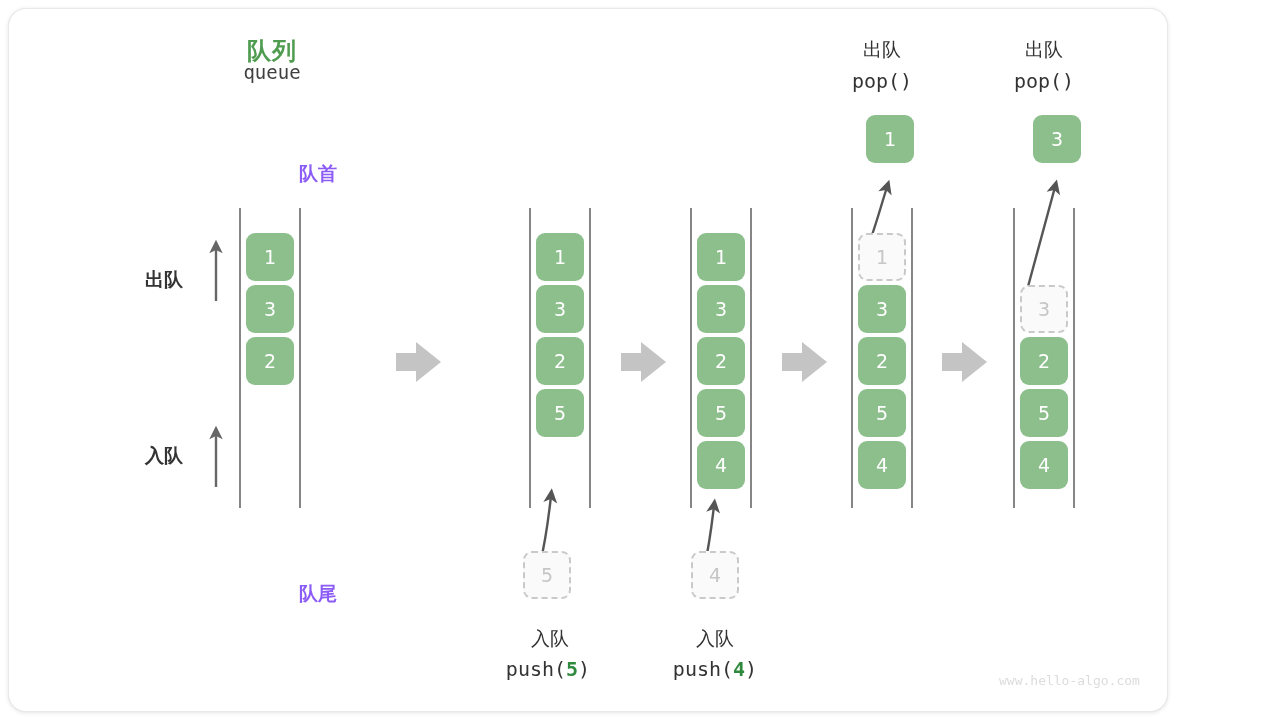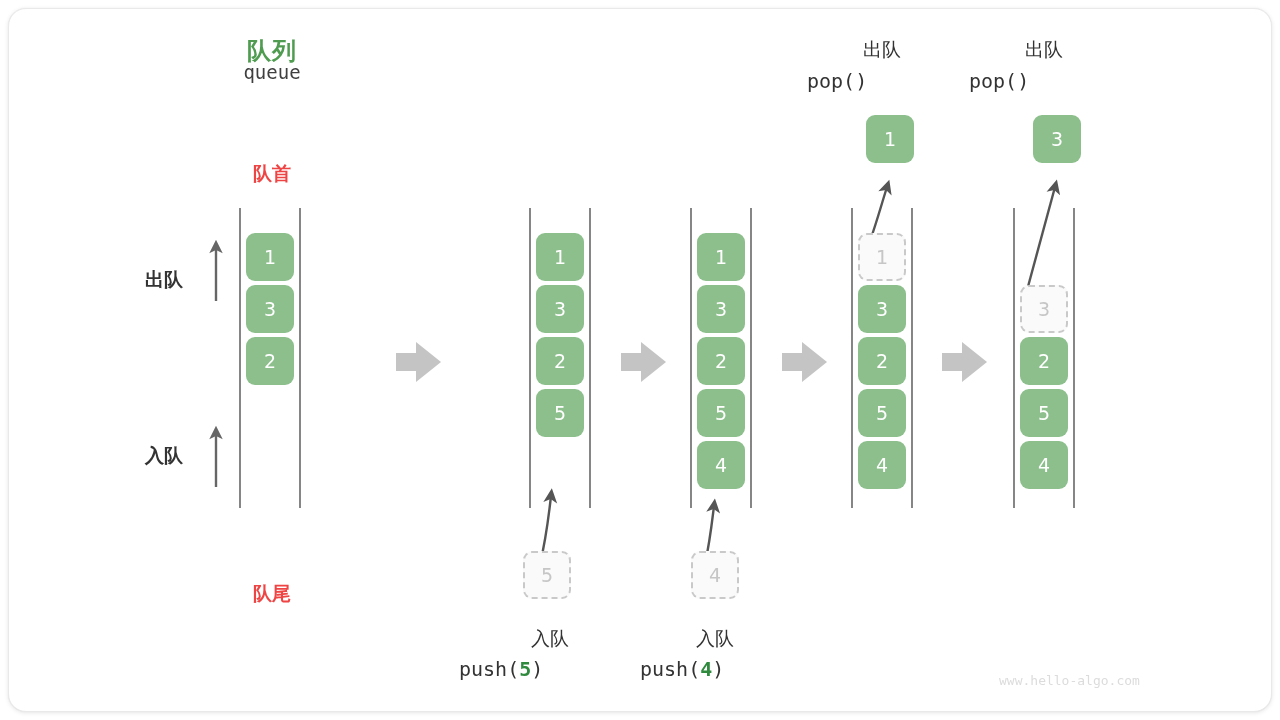--- a/index.html
+++ b/index.html
@@ -10,21 +10,21 @@
   body {
     width: 1280px;
     height: 720px;
     font-family: "DejaVu Sans", "Liberation Sans", sans-serif;
     overflow: hidden;
   }
   #canvas {
     position: absolute;
     left: 8px;
     top: 8px;
-    width: 1264px;
+    width: 1160px;
     height: 704px;
     background: #ffffff;
     border: 1px solid #e9e9e9;
     border-radius: 18px;
     box-shadow: 0 1px 4px rgba(0,0,0,0.10), 0 0 1px rgba(0,0,0,0.06);
     box-sizing: border-box;
     overflow: hidden;
   }
   .abs { position: absolute; }
 
@@ -38,40 +38,41 @@
   }
   .title-en {
     font-family: "DejaVu Sans Mono", "Liberation Mono", monospace;
     font-size: 19px;
     color: #3f3f3f;
     text-align: center;
   }
   .lbl-bold {
     font-size: 19px;
     font-weight: bold;
-    color: #ef4444;
-    text-align: center;
+    color: #8b5cf6;
+    text-align: right;
     white-space: nowrap;
   }
   .side-label {
     font-size: 19px;
     font-weight: bold;
     color: #333333;
     white-space: nowrap;
   }
   .op-cn {
     font-size: 19px;
     color: #333333;
     text-align: center;
     white-space: nowrap;
   }
   .op-code {
     font-family: "DejaVu Sans Mono", "Liberation Mono", monospace;
     font-size: 20px;
     color: #333333;
+    text-align: center;
     white-space: nowrap;
   }
   .op-code .arg { color: #2f8a3e; font-weight: bold; }
   .watermark {
     font-family: "DejaVu Sans Mono", "Liberation Mono", monospace;
     font-size: 13px;
     color: #dcdcdc;
     white-space: nowrap;
   }
 
@@ -193,21 +194,21 @@
 
   <div>
     <div class="abs box" style="left:527px; top:224px;">1</div>
     <div class="abs box" style="left:527px; top:276px;">3</div>
     <div class="abs box" style="left:527px; top:328px;">2</div>
     <div class="abs box" style="left:527px; top:380px;">5</div>
 
     <div class="abs box ghost" style="left:514px; top:542px;">5</div>
 
     <div class="abs op-cn" style="left:466px; top:617px; width:150px;">入队</div>
-    <div class="abs op-code" style="left:450px; top:648px; width:150px;">
+    <div class="abs op-code" style="left:464px; top:648px; width:150px;">
       <span>push(</span><span class="arg">5</span><span>)</span>
     </div>
   </div>
 
   <div>
     <div class="abs box" style="left:688px; top:224px;">1</div>
     <div class="abs box" style="left:688px; top:276px;">3</div>
     <div class="abs box" style="left:688px; top:328px;">2</div>
     <div class="abs box" style="left:688px; top:380px;">5</div>
     <div class="abs box" style="left:688px; top:432px;">4</div>

